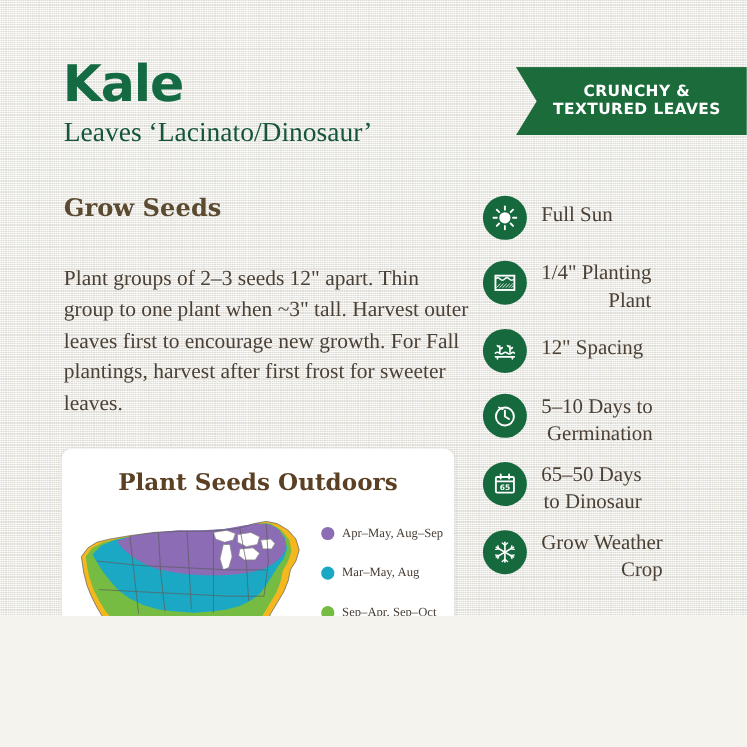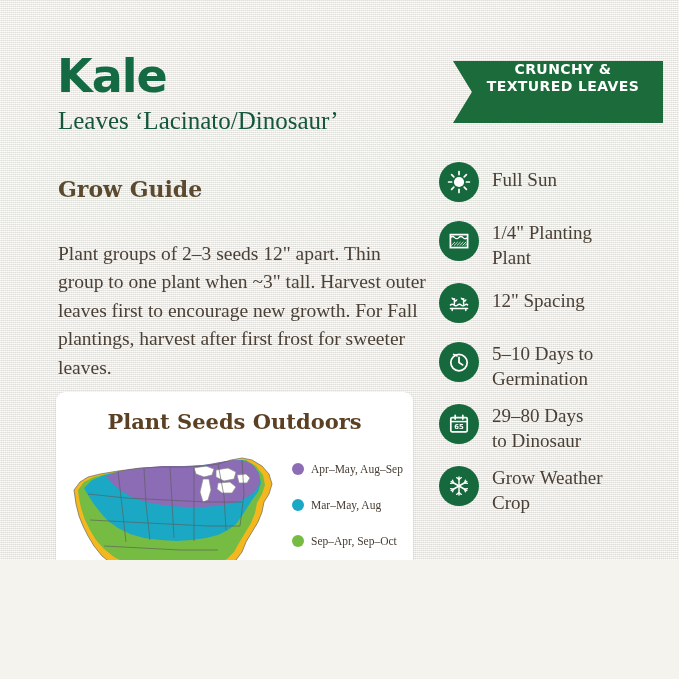--- a/index.html
+++ b/index.html
@@ -46,29 +46,29 @@
     top: 106px;
     font-family: "Liberation Serif", serif;
     font-size: 25px;
     line-height: 30px;
     color: #14553c;
   }
 
   
   .ribbon {
     position: absolute;
-    right: 16px;
+    right: 0;
     top: 61px;
     width: 210px;
     height: 62px;
     background: #1b6b3b;
     -webkit-clip-path: polygon(0% 0%, 100% 0%, 100% 100%, 0% 100%, 9% 50%);
     clip-path: polygon(0% 0%, 100% 0%, 100% 100%, 0% 100%, 9% 50%);
     display: flex;
-    align-items: flex-start;
+    align-items: center;
     justify-content: center;
     box-sizing: border-box;
     padding-left: 22px;
     padding-right: 12px;
   }
   .ribbon-text {
     font-family: "DejaVu Sans", sans-serif;
     font-weight: bold;
     font-size: 14px;
     line-height: 17px;
@@ -98,21 +98,21 @@
     font-size: 19.5px;
     line-height: 28.4px;
     color: #4b4036;
     margin-top: 24px;
   }
 
   
   .map-card {
     position: absolute;
     left: 56px;
-    top: 392px;
+    top: 408px;
     width: 357px;
     height: 229px;
     background: #ffffff;
     border-radius: 9px;
     box-shadow: 0 1px 3px rgba(90,85,75,0.12);
   }
   .map-title {
     position: absolute;
     left: 0;
     right: 0;
@@ -155,22 +155,23 @@
     font-size: 11.5px;
     line-height: 14px;
     color: #463c33;
     white-space: nowrap;
   }
 
   
   .info-col {
     position: absolute;
     left: 439px;
-    top: 160px;
+    top: 176px;
     width: 236px;
+    text-align: right;
   }
   .info-row {
     display: flex;
     align-items: flex-start;
     margin-bottom: 11px;
     min-height: 48px;
   }
   .info-icon {
     flex: 0 0 auto;
     width: 40px;
@@ -201,21 +202,21 @@
   <div class="title">Kale</div>
   <div class="subtitle">Leaves ‘Lacinato/Dinosaur’</div>
 
   <div class="ribbon">
     <div class="ribbon-text">
       <span>Crunchy &amp;</span><br>
       <span>Textured Leaves</span>
     </div>
   </div>
 
-  <div class="grow-heading">Grow Guide</div>
+  <div class="grow-heading">Grow Seeds</div>
   <div class="grow-body">Plant groups of 2–3 seeds 12" apart. Thin group to one plant when ~3" tall. Harvest outer leaves first to encourage new growth. For Fall plantings, harvest after first frost for sweeter leaves.</div>
 
   <div class="map-card">
     <div class="map-title">Plant Seeds Outdoors</div>
 
     <div class="map-svg-wrap">
       <svg viewBox="0 0 222 152" width="222" height="152">
 
         <path fill="#f5b71e" stroke="none" d="M8,44 L14,36 L22,31 L34,28 L52,25 L74,22 L96,21 L120,21 L138,20 L152,18 L165,14
              L176,12 L186,14 L196,20 L203,28 L206,38 L203,48 L198,56 L196,66 L192,76 L186,86
@@ -359,21 +360,21 @@
           <rect x="3.8" y="5.6" width="16.4" height="14.2" rx="1.2" fill="none" stroke="#ffffff" stroke-width="1.7"></rect>
           <line x1="3.8" y1="9.6" x2="20.2" y2="9.6" stroke="#ffffff" stroke-width="1.5"></line>
           <g stroke="#ffffff" stroke-width="1.7" stroke-linecap="round">
             <line x1="8.2" y1="3.4" x2="8.2" y2="7.1"></line>
             <line x1="15.8" y1="3.4" x2="15.8" y2="7.1"></line>
           </g>
           <text x="12" y="17.4" text-anchor="middle" fill="#ffffff" font-family="DejaVu Sans, sans-serif" font-size="6.8" font-weight="bold">65</text>
         </svg>
       </span>
       <span class="info-label">
-        <span>29–80 Days</span><br>
+        <span>65–50 Days</span><br>
         <span>to Dinosaur</span>
       </span>
     </div>
 
     <div class="info-row two-line">
       <span class="info-icon">
         <svg viewBox="0 0 24 24" width="24" height="24">
           <g stroke="#ffffff" stroke-width="1.45" stroke-linecap="round" fill="none">
             <line x1="12" y1="3" x2="12" y2="21"></line>
             <line x1="4.2" y1="7.5" x2="19.8" y2="16.5"></line>

